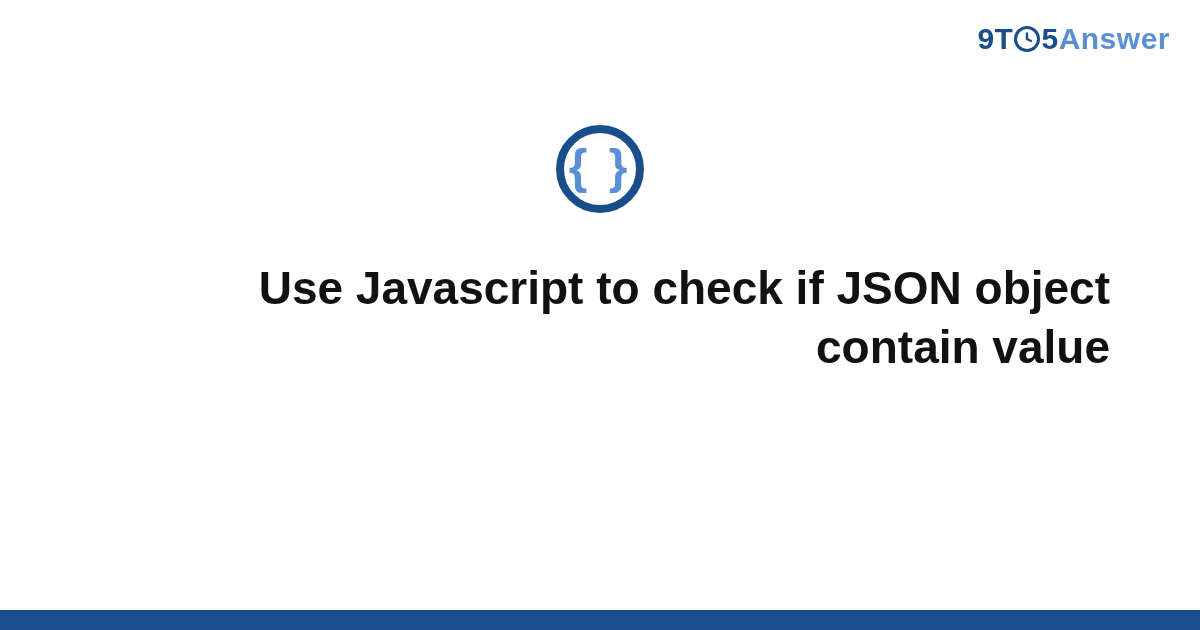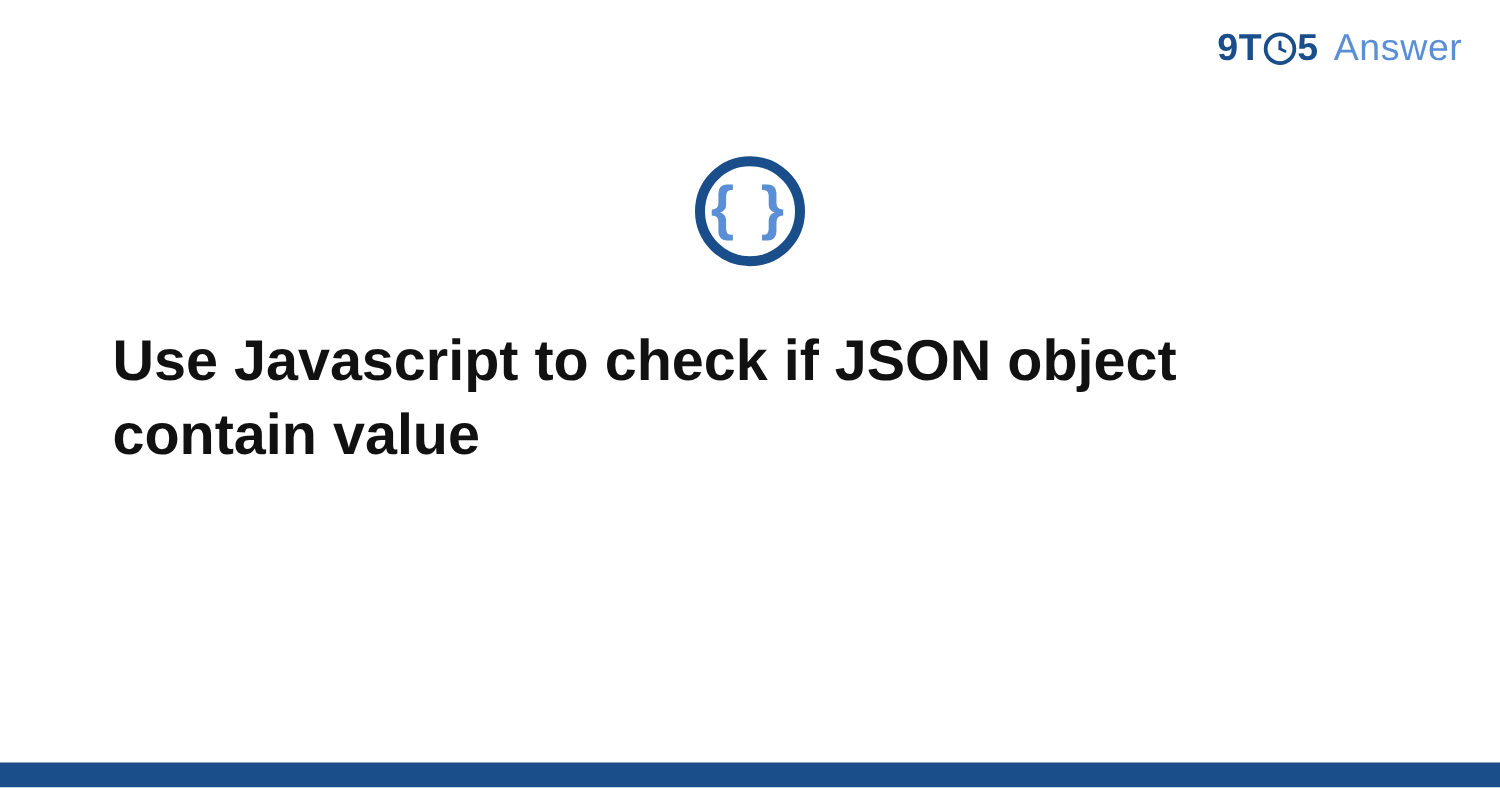--- a/index.html
+++ b/index.html
@@ -29,21 +29,21 @@
     width: 26px;
     height: 26px;
     border: 3px solid #1a4e8a;
     border-radius: 50%;
     margin: 0 1px;
     position: relative;
     top: 0px;
   }
   .logo .ocircle svg { display: block; }
   .logo .five { color: #1a4e8a; }
-  .logo .answer { color: #5a8fd6; font-weight: 400; margin-left: 12px; }
+  .logo .answer { color: #5a8fd6; font-weight: 700; margin-left: 0; }
 
   .center {
     position: absolute;
     top: 125px;
     left: 0;
     right: 0;
     display: flex;
     flex-direction: column;
     align-items: center;
   }
@@ -64,21 +64,21 @@
     letter-spacing: 4px;
     line-height: 1;
     font-family: "Arial Black", Arial, sans-serif;
     position: relative;
     top: -2px;
   }
   .title {
     font-size: 46px;
     font-weight: 800;
     color: #111111;
-    text-align: left;
+    text-align: right;
     line-height: 1.28;
     max-width: 1020px;
     font-family: Arial, Helvetica, sans-serif;
   }
   .footer-bar {
     position: absolute;
     left: 0;
     right: 0;
     bottom: 0;
     height: 20px;

